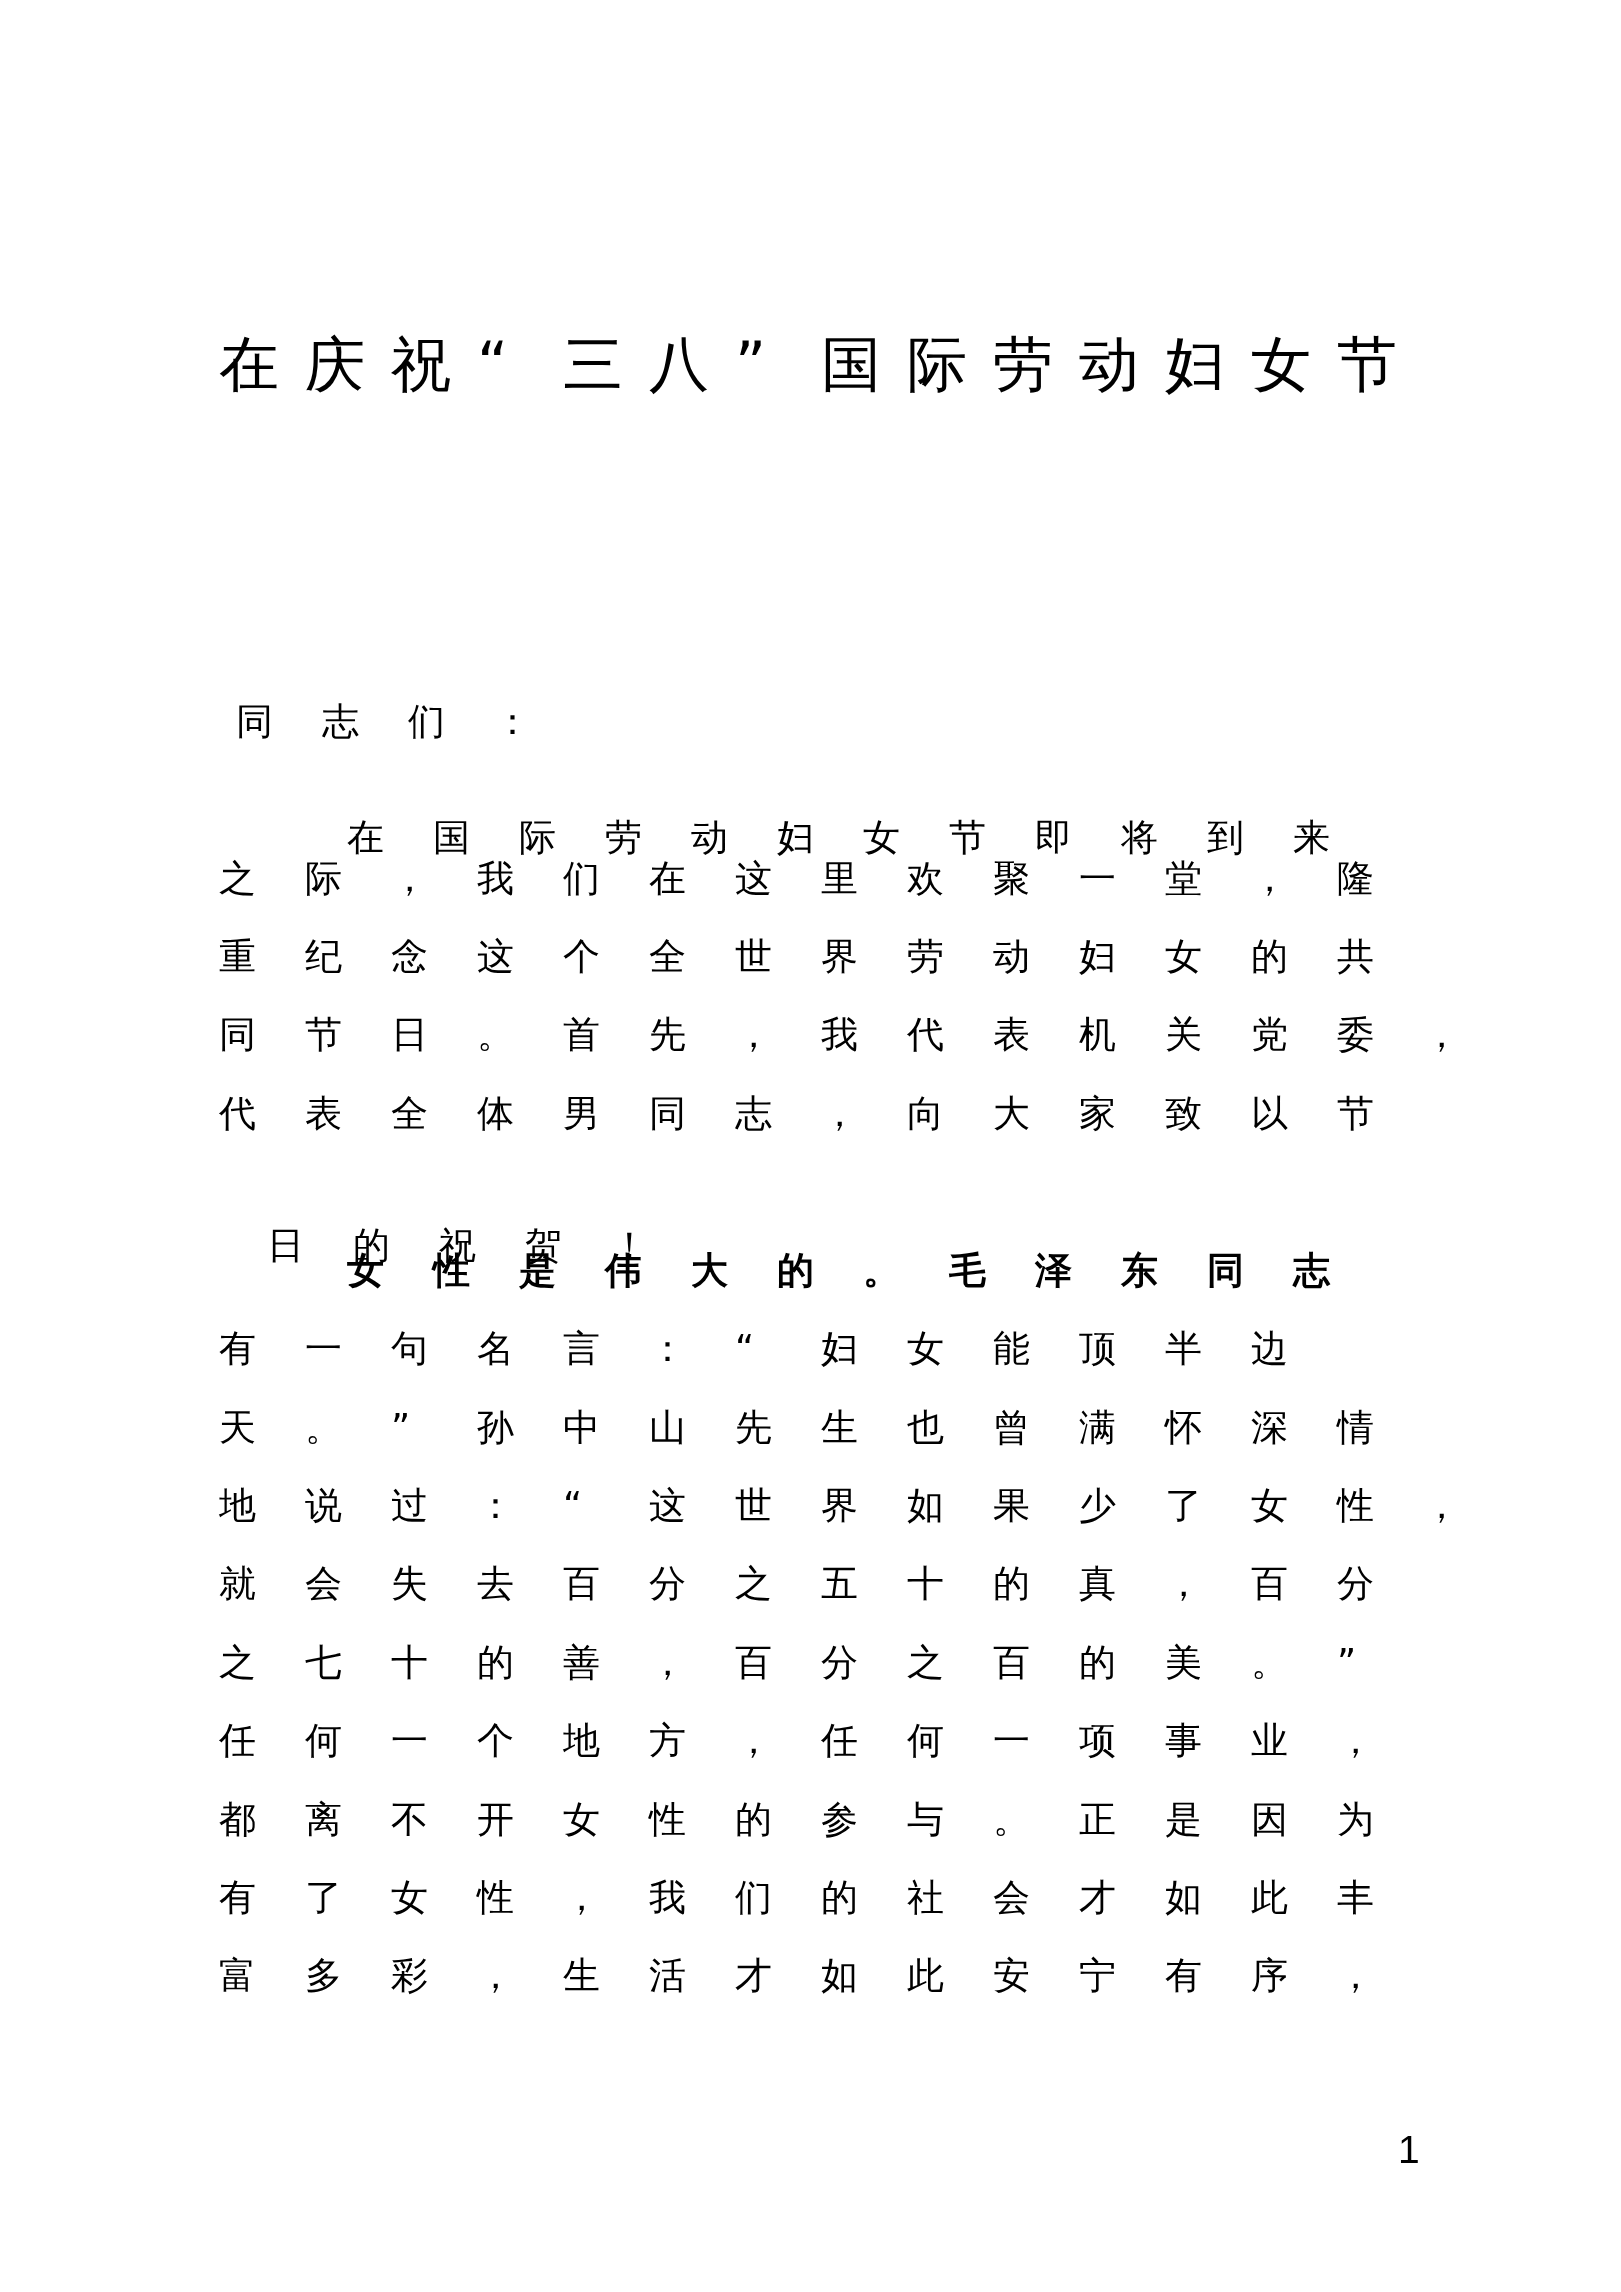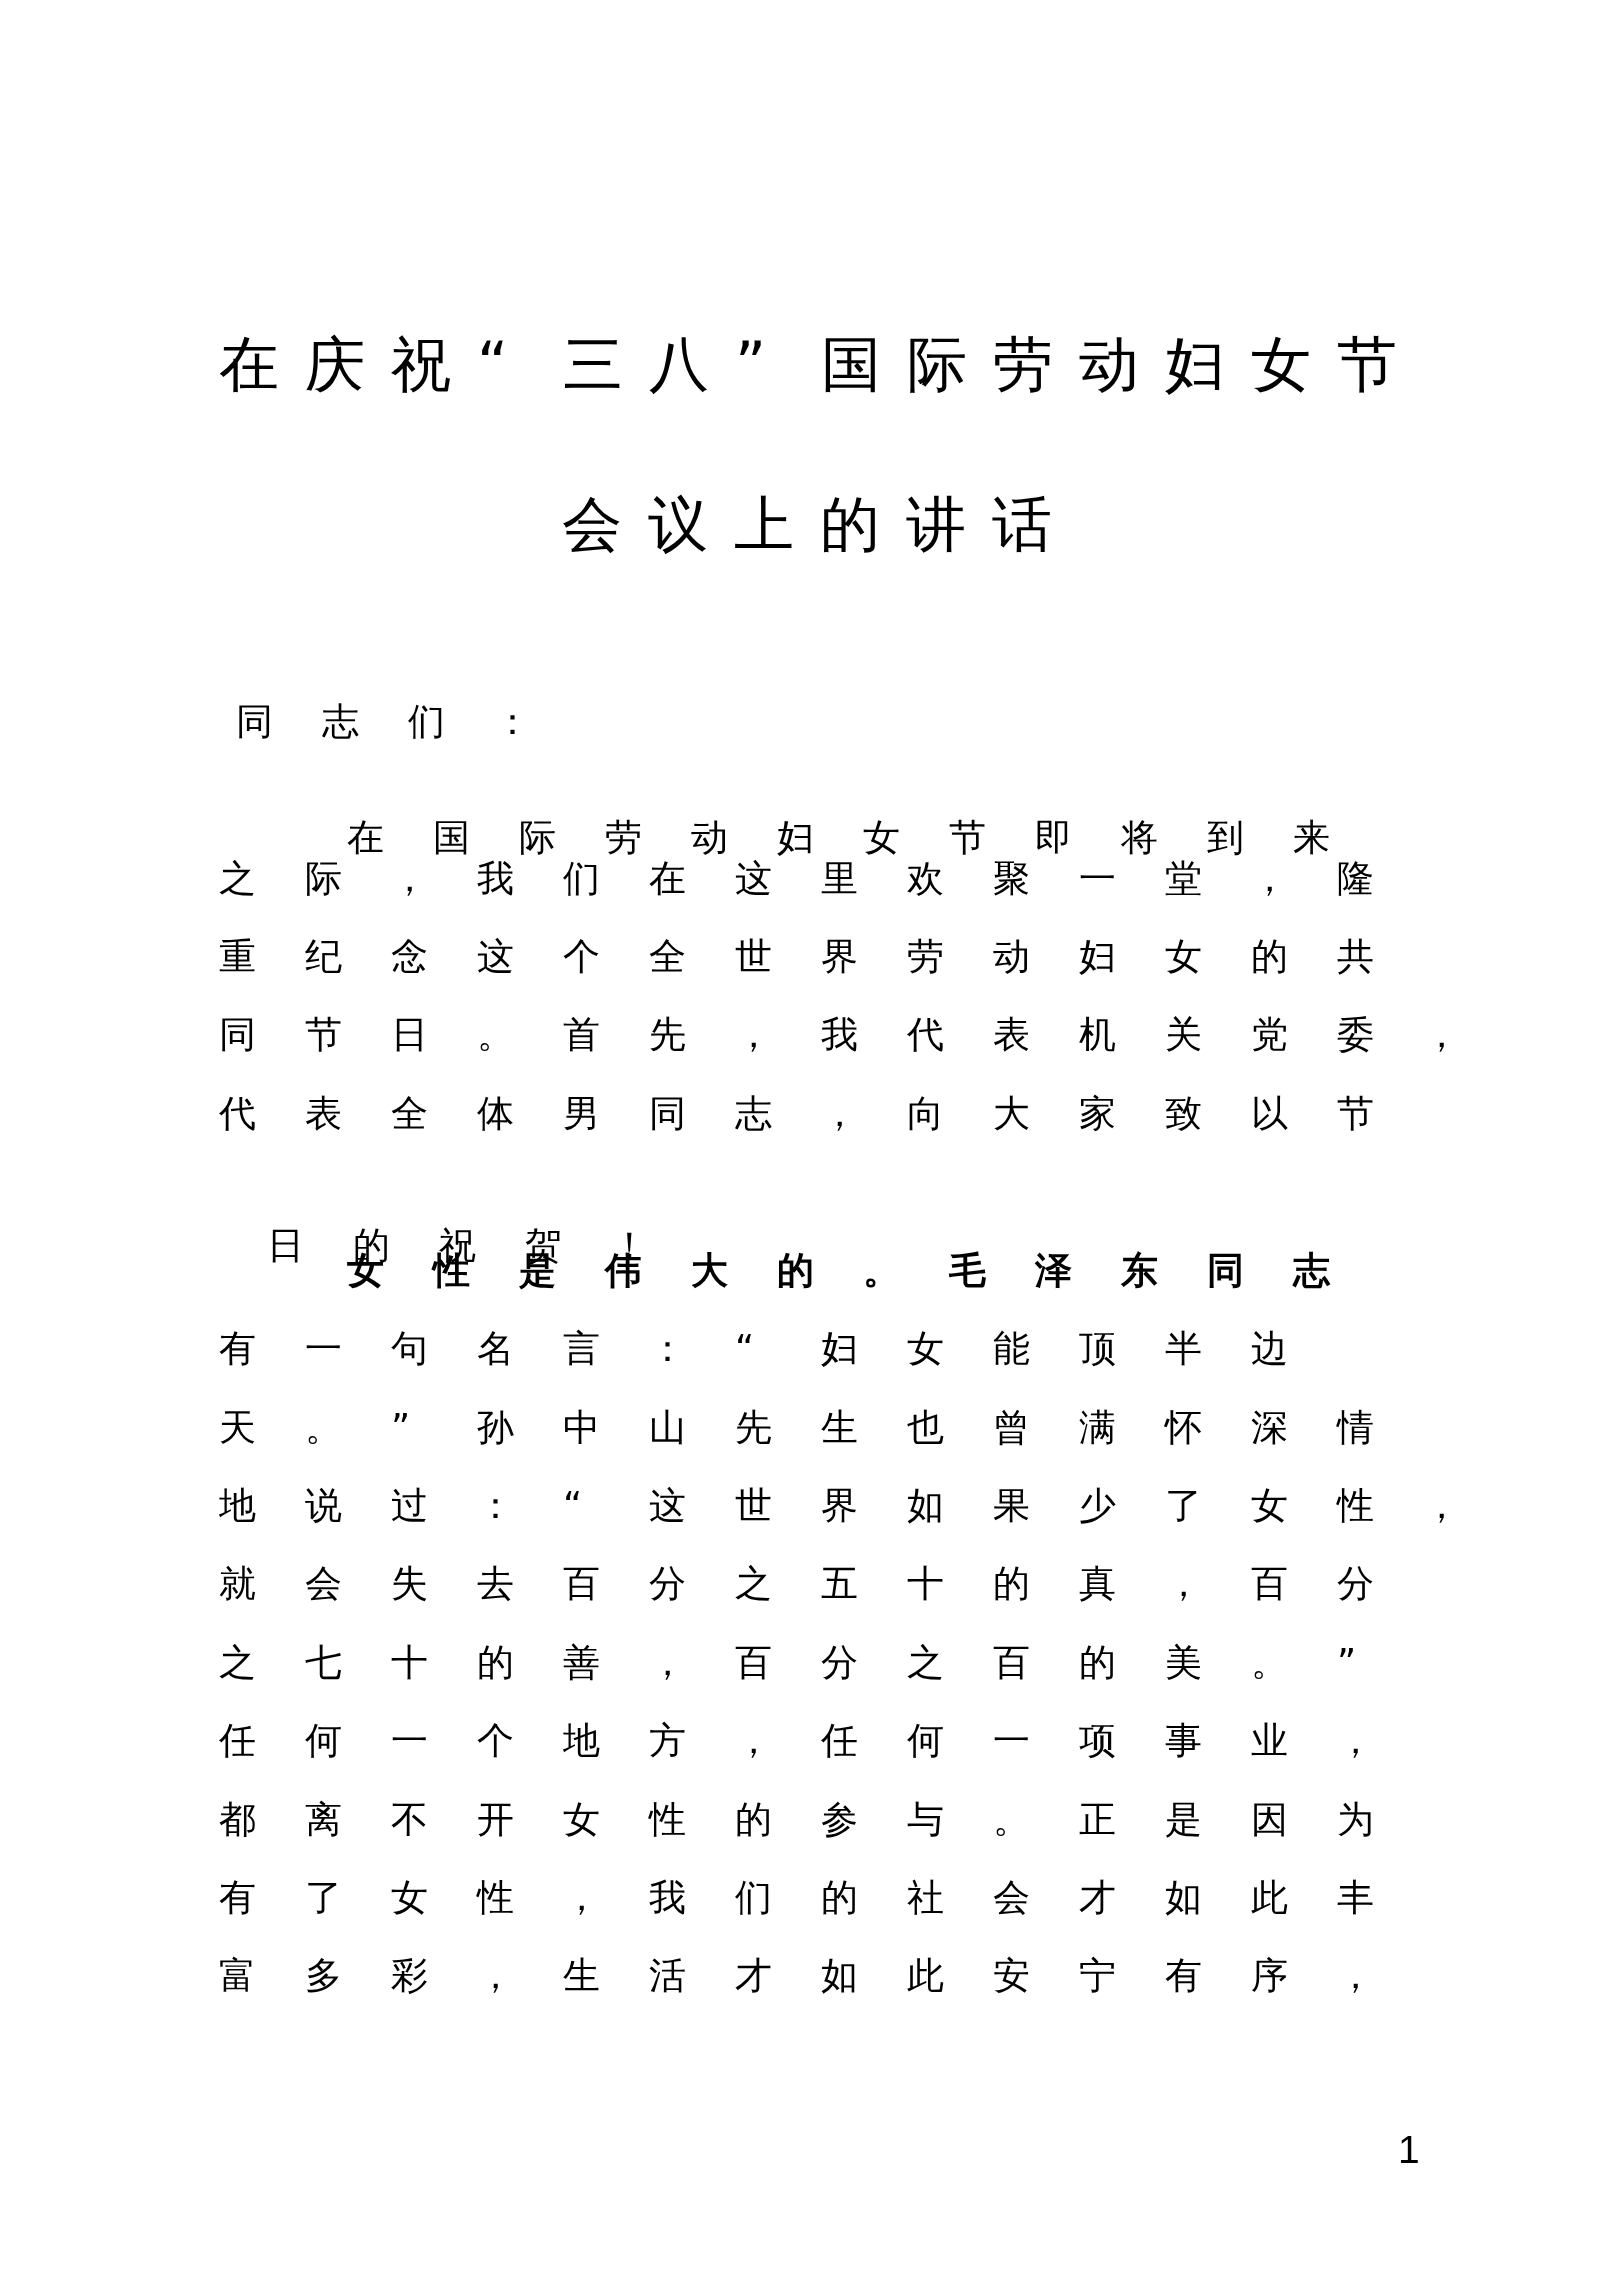--- a/index.html
+++ b/index.html
@@ -12,21 +12,20 @@
   .body-line { font-size: 37px; line-height: 43px; }
   .title-line { font-size: 60px; line-height: 69px; height: 69px; }
   .page-number { position: absolute; left: 1398px; top: 2127px; font-family: "Liberation Sans", sans-serif;
                  font-size: 39px; line-height: 45px; }
 </style>
 </head>
 <body>
 
 <div class="page">
   <div class="line title-line" style="top:330px;"><span class="cell">在</span><span class="cell">庆</span><span class="cell">祝</span><span class="cell">“</span><span class="cell">三</span><span class="cell">八</span><span class="cell">”</span><span class="cell">国</span><span class="cell">际</span><span class="cell">劳</span><span class="cell">动</span><span class="cell">妇</span><span class="cell">女</span><span class="cell">节</span></div>
-  <div class="line title-line" style="top:490px; left:562px;"><span class="cell">会</span><span class="cell">议</span><span class="cell">上</span><span class="cell">的</span><span class="cell">讲</span><span class="cell">话</span></div>
 
   <div class="line body-line" style="top:700px;margin-left:17px;"><span class="cell">同</span><span class="cell">志</span><span class="cell">们</span><span class="cell">：</span></div>
 
   <div id="body-lines">
       <div class="line body-line indent" style="top: 816px;"><span class="cell">在</span><span class="cell">国</span><span class="cell">际</span><span class="cell">劳</span><span class="cell">动</span><span class="cell">妇</span><span class="cell">女</span><span class="cell">节</span><span class="cell">即</span><span class="cell">将</span><span class="cell">到</span><span class="cell">来</span></div>
       <div class="line body-line" style="top: 857px;"><span class="cell">之</span><span class="cell">际</span><span class="cell">，</span><span class="cell">我</span><span class="cell">们</span><span class="cell">在</span><span class="cell">这</span><span class="cell">里</span><span class="cell">欢</span><span class="cell">聚</span><span class="cell">一</span><span class="cell">堂</span><span class="cell">，</span><span class="cell">隆</span></div>
       <div class="line body-line" style="top: 935px;"><span class="cell">重</span><span class="cell">纪</span><span class="cell">念</span><span class="cell">这</span><span class="cell">个</span><span class="cell">全</span><span class="cell">世</span><span class="cell">界</span><span class="cell">劳</span><span class="cell">动</span><span class="cell">妇</span><span class="cell">女</span><span class="cell">的</span><span class="cell">共</span></div>
       <div class="line body-line" style="top: 1013px;"><span class="cell">同</span><span class="cell">节</span><span class="cell">日</span><span class="cell">。</span><span class="cell">首</span><span class="cell">先</span><span class="cell">，</span><span class="cell">我</span><span class="cell">代</span><span class="cell">表</span><span class="cell">机</span><span class="cell">关</span><span class="cell">党</span><span class="cell">委</span><span class="cell">，</span></div>
       <div class="line body-line" style="top: 1092px;"><span class="cell">代</span><span class="cell">表</span><span class="cell">全</span><span class="cell">体</span><span class="cell">男</span><span class="cell">同</span><span class="cell">志</span><span class="cell">，</span><span class="cell">向</span><span class="cell">大</span><span class="cell">家</span><span class="cell">致</span><span class="cell">以</span><span class="cell">节</span></div>
       <div class="line body-line" style="top: 1224px; margin-left: 48px;"><span class="cell">日</span><span class="cell">的</span><span class="cell">祝</span><span class="cell">贺</span><span class="cell">！</span></div>

